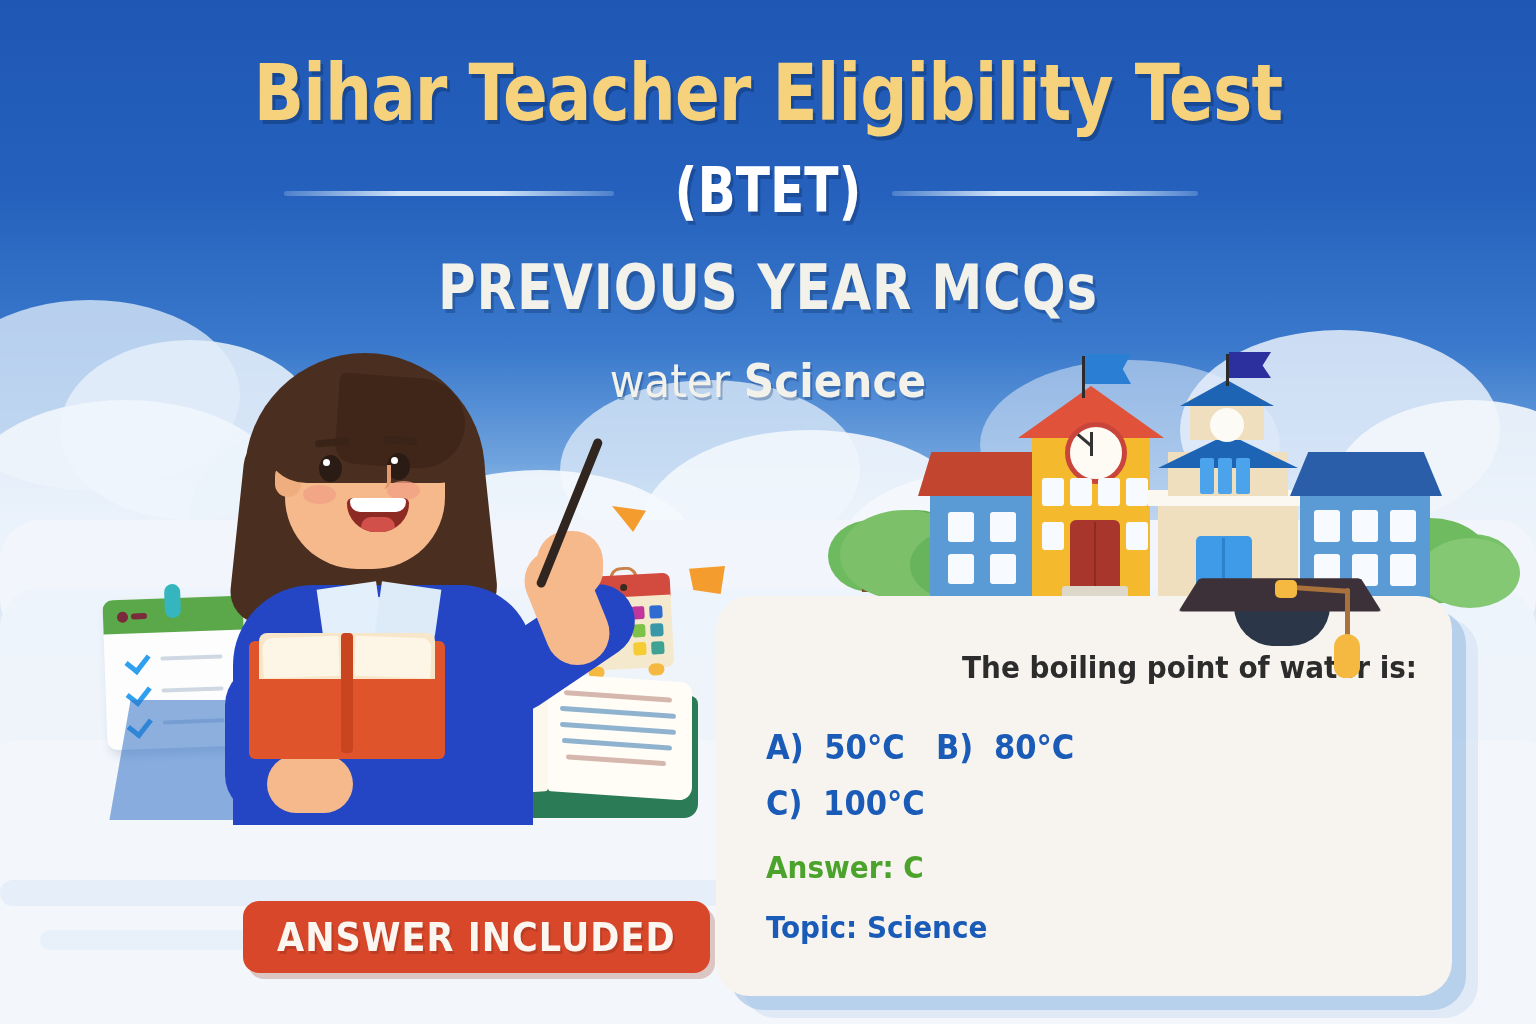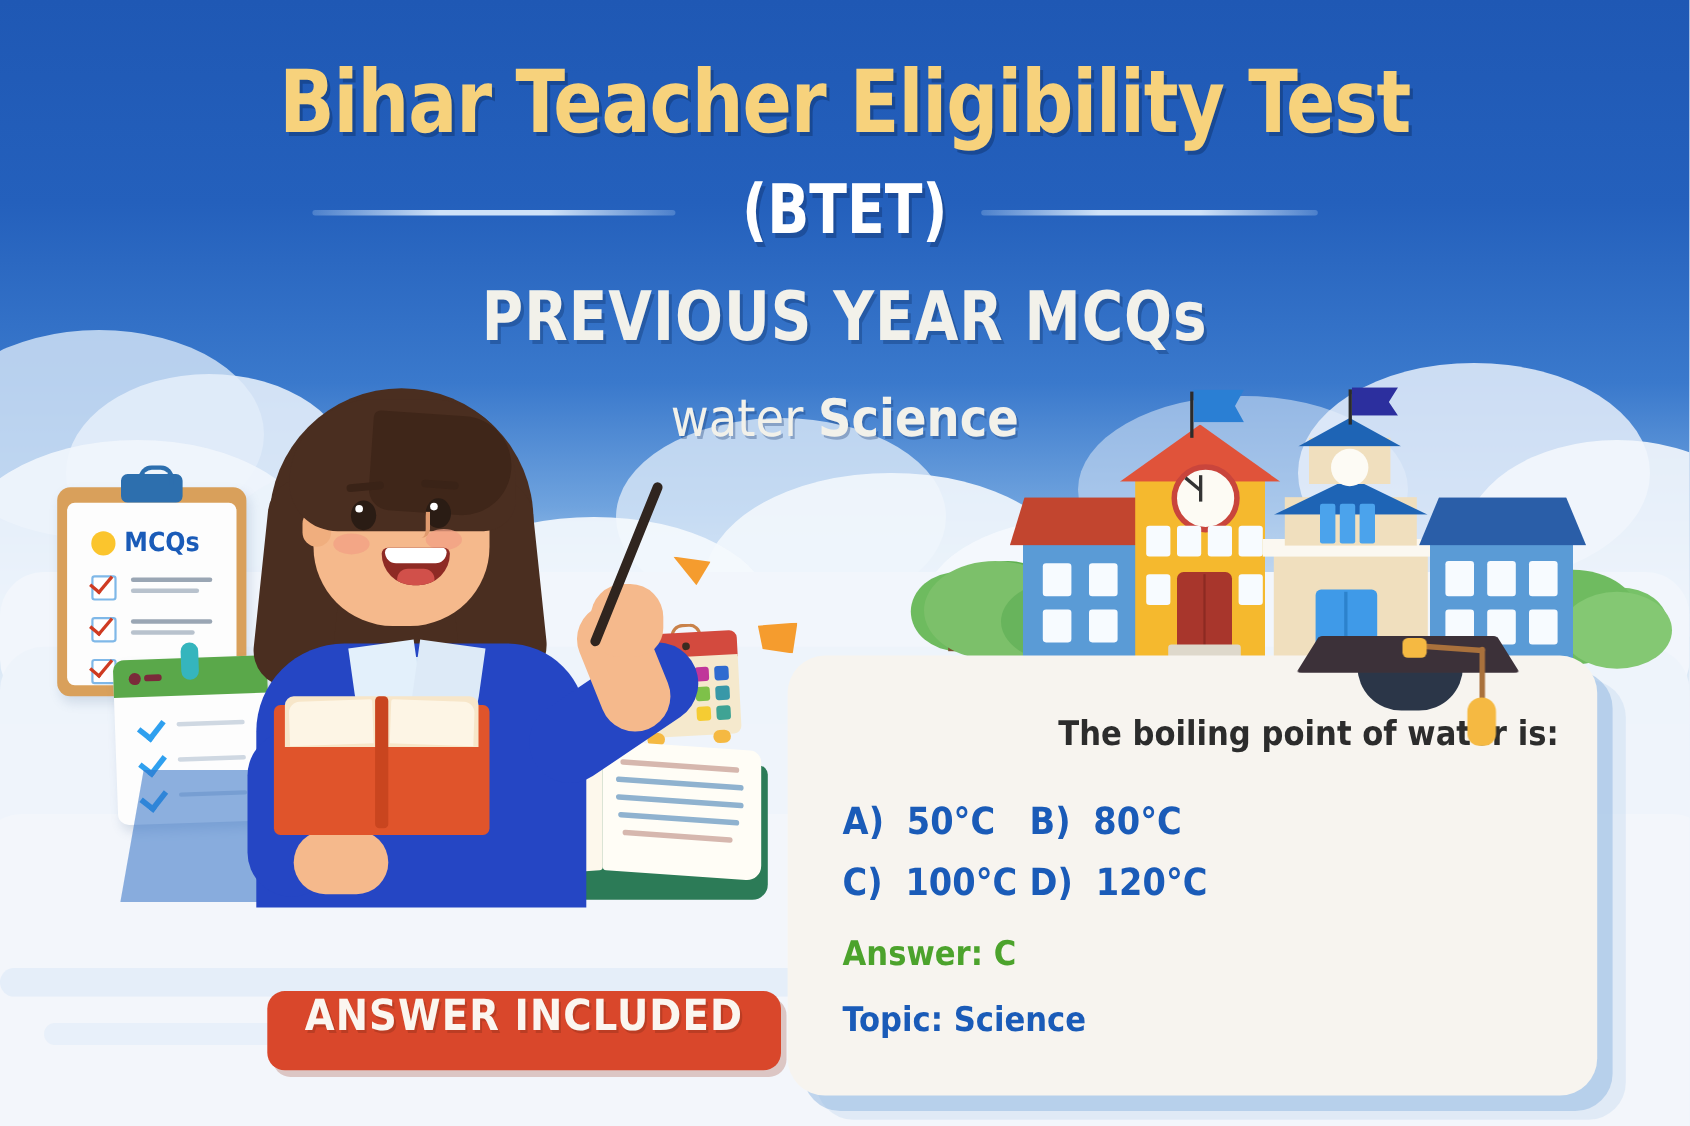--- a/index.html
+++ b/index.html
@@ -103,21 +103,21 @@
     display:flex;align-items:center;background:#d9472b;border-radius:18px;
     box-shadow:5px 6px 0 rgba(150,55,32,.25);z-index:45;
   }
   #badge-range span{
     color:#fbf6f0;font-size:46px;font-weight:bold;letter-spacing:.5px;
     font-family:"DejaVu Sans Condensed","Liberation Sans",sans-serif;
     text-shadow:2px 3px 0 rgba(120,40,20,.3);
   }
   #badge-ans{
     position:absolute;left:243px;top:901px;height:72px;padding:0 34px;
-    display:flex;align-items:flex-start;background:#d9472b;border-radius:16px;
+    display:flex;align-items:center;background:#d9472b;border-radius:16px;
     box-shadow:5px 6px 0 rgba(150,55,32,.25);z-index:46;
   }
   #badge-ans span{
     color:#fbf6f0;font-size:39px;font-weight:bold;letter-spacing:1px;
     font-family:"DejaVu Sans Condensed","Liberation Sans",sans-serif;
     text-shadow:2px 3px 0 rgba(120,40,20,.3);
   }
 
   
   #clipboard{position:absolute;left:52px;top:443px;width:172px;height:190px;
@@ -354,36 +354,20 @@
 
   <div id="cap">
     <div class="base"></div>
     <div class="board"></div>
     <div class="cord"></div>
     <div class="btn"></div>
     <div class="cord2"></div>
     <div class="tass"></div>
   </div>
 
-  <div id="clipboard">
-    <div class="clip"></div>
-    <div class="paper">
-      <div class="mcq-dot"></div>
-      <div class="mcq-label">MCQs</div>
-      <div class="chk" style="left:22px;top:66px;"></div>
-      <div class="ln" style="left:58px;top:68px;width:74px;"></div>
-      <div class="ln l2" style="left:58px;top:78px;width:62px;"></div>
-      <div class="chk" style="left:22px;top:104px;"></div>
-      <div class="ln" style="left:58px;top:106px;width:74px;"></div>
-      <div class="ln l2" style="left:58px;top:116px;width:58px;"></div>
-      <div class="chk" style="left:22px;top:142px;"></div>
-      <div class="ln" style="left:58px;top:144px;width:74px;"></div>
-      <div class="ln l2" style="left:58px;top:154px;width:66px;"></div>
-    </div>
-  </div>
 
   <div id="greencard">
     <div class="top"></div>
     <div class="knob"></div>
     <div class="pin"></div>
     <div class="pin2"></div>
     <div class="bchk" style="left:22px;top:54px;"></div>
     <div class="gln" style="left:56px;top:58px;width:62px;"></div>
     <div class="bchk" style="left:22px;top:86px;"></div>
     <div class="gln" style="left:56px;top:90px;width:62px;"></div>
@@ -490,24 +474,20 @@
         <span class="lab" style="margin-right: 10px;">B)</span>
         <span>80°C</span>
       </div>
     </div>
 
     <div class="opt-row r2">
       <div class="opt c1">
         <span class="lab" style="margin-right: 10px;">C)</span>
         <span>100°C</span>
       </div>
-      <div class="opt">
-        <span class="lab" style="margin-right: 10px;">D)</span>
-        <span>120°C</span>
-      </div>
     </div>
 
     <div class="ans">Answer: C</div>
     <div class="topic">Topic: Science</div>
   </div>
 
   <div id="badge-ans">
     <span>ANSWER INCLUDED</span>
   </div>
 

